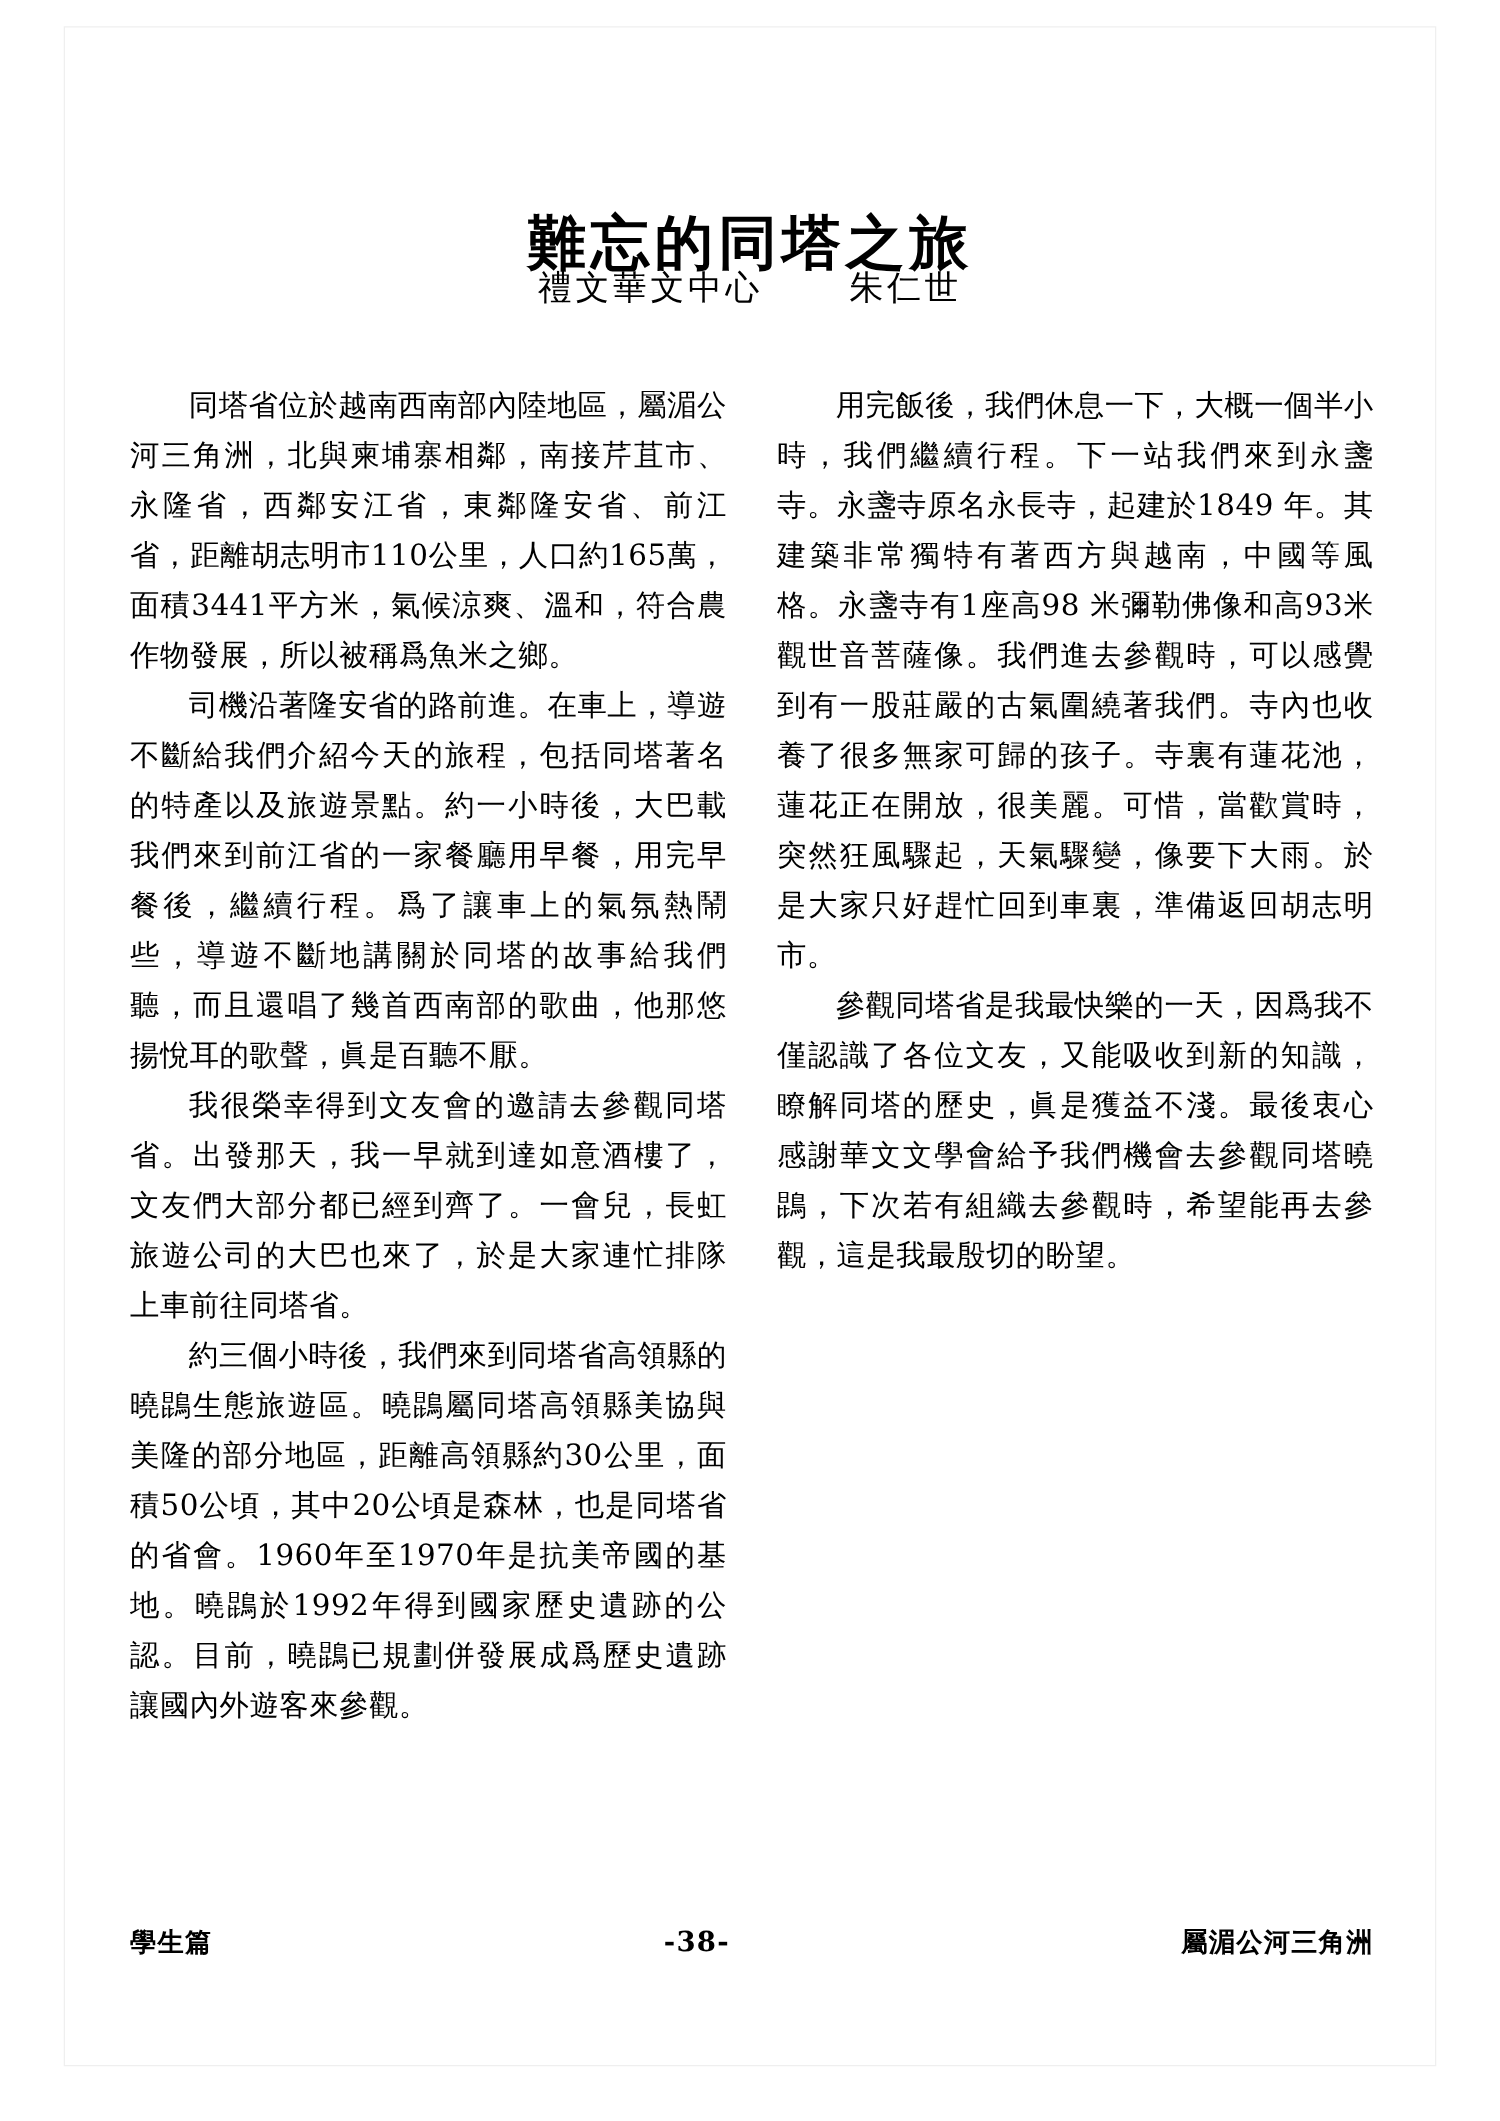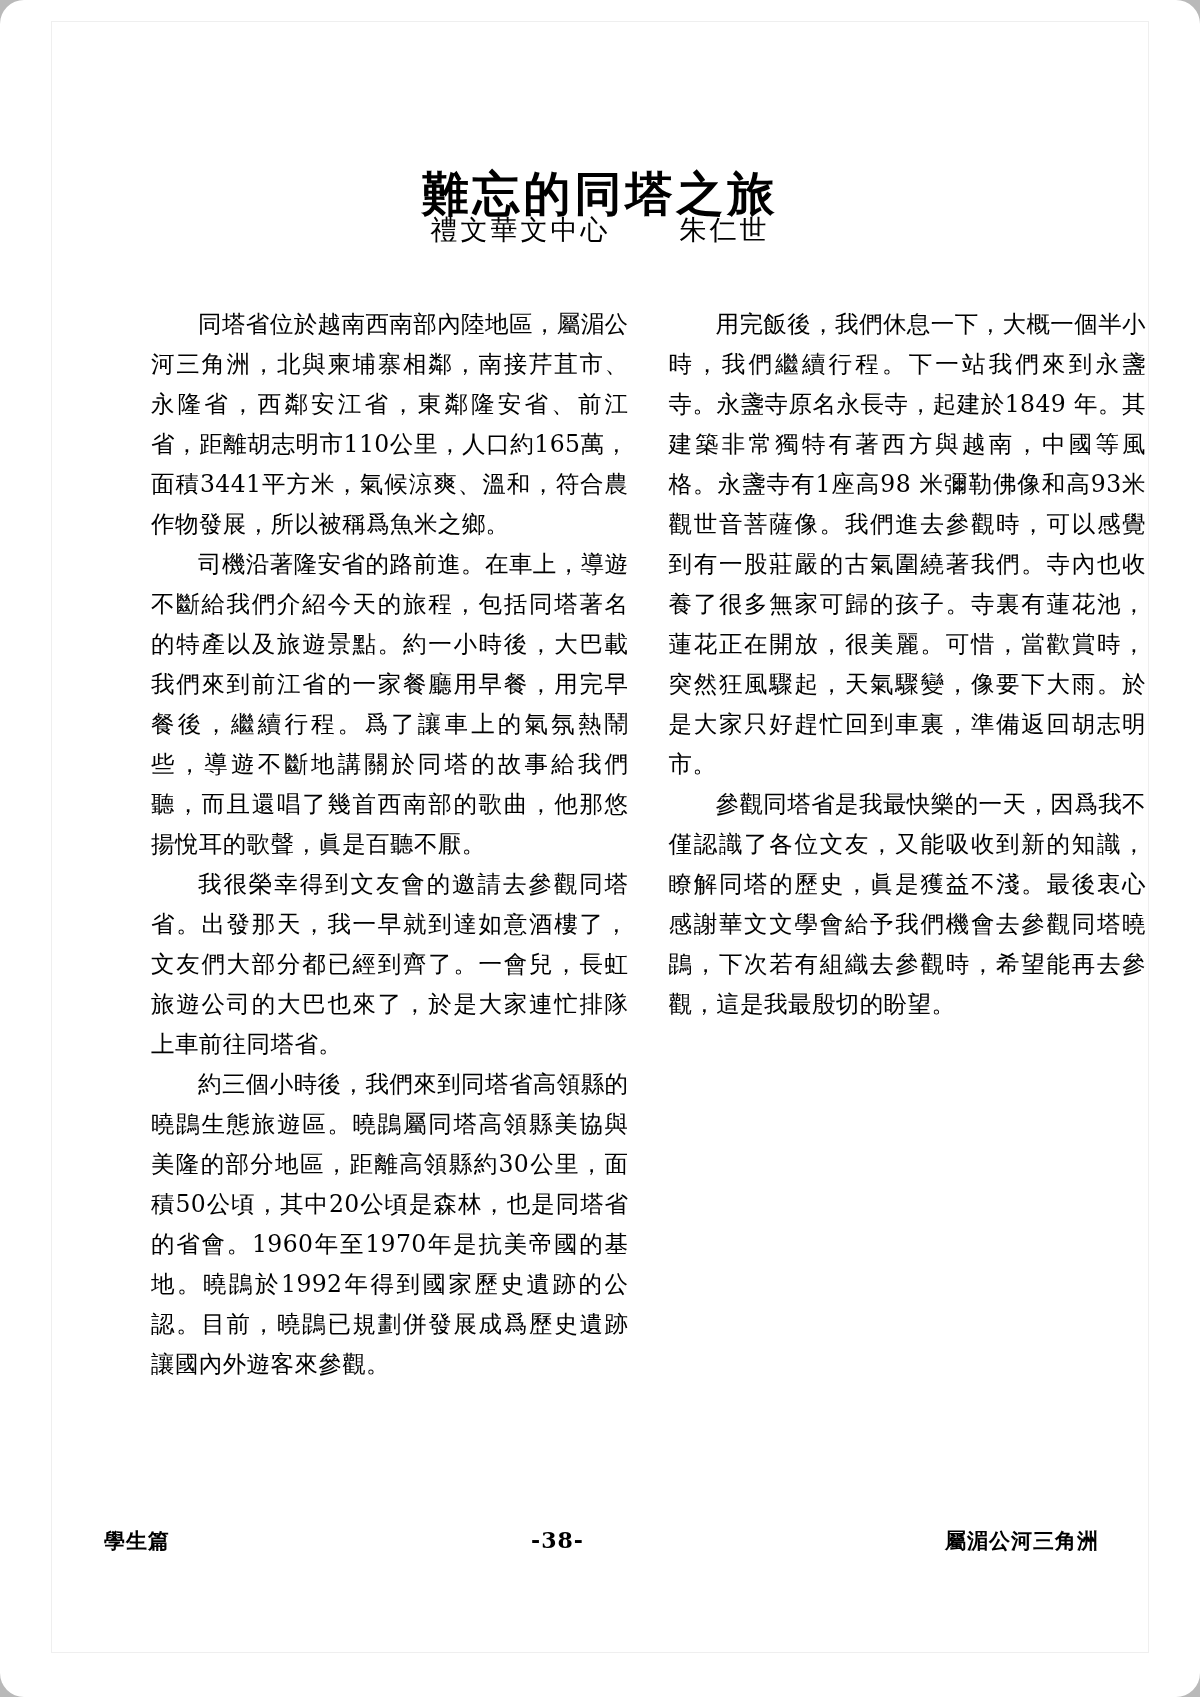--- a/index.html
+++ b/index.html
@@ -9,21 +9,20 @@
   }
   .page {
     position: relative;
     width: 1200px;
     height: 1697px;
     background: #ffffff;
     margin: 0 auto;
     overflow: hidden;
     font-family: "DejaVu Serif", "Liberation Serif", serif;
     color: #000000;
-    border-radius: 24px;
   }
   .sheet {
     position: absolute;
     left: 52px;
     top: 22px;
     width: 1096px;
     height: 1630px;
     background: #ffffff;
     box-shadow: 0 0 0 1px #efefef;
   }
@@ -51,21 +50,20 @@
     display: inline-block;
     width: 46px;
   }
   .columns {
     position: absolute;
     left: 52px;
     top: 282px;
     width: 995px;
     display: flex;
     gap: 40px;
-    margin-left: 47px;
   }
   .col {
     width: 478px;
   }
   p.para {
     margin: 0 0 0 0;
     font-size: 23.5px;
     line-height: 40px;
     text-align: justify;
     text-align-last: left;
@@ -80,20 +78,21 @@
     display: flex;
     justify-content: space-between;
     align-items: baseline;
     font-size: 21px;
     font-weight: bold;
     letter-spacing: 1px;
   }
   .footer .center {
     font-size: 22px;
     letter-spacing: 1px;
+    margin-top: 14px;
   }
 </style>
 </head>
 <body>
 
 <div class="page">
   <div class="sheet">
 
     <h1 class="title">難忘的同塔之旅</h1>
 

